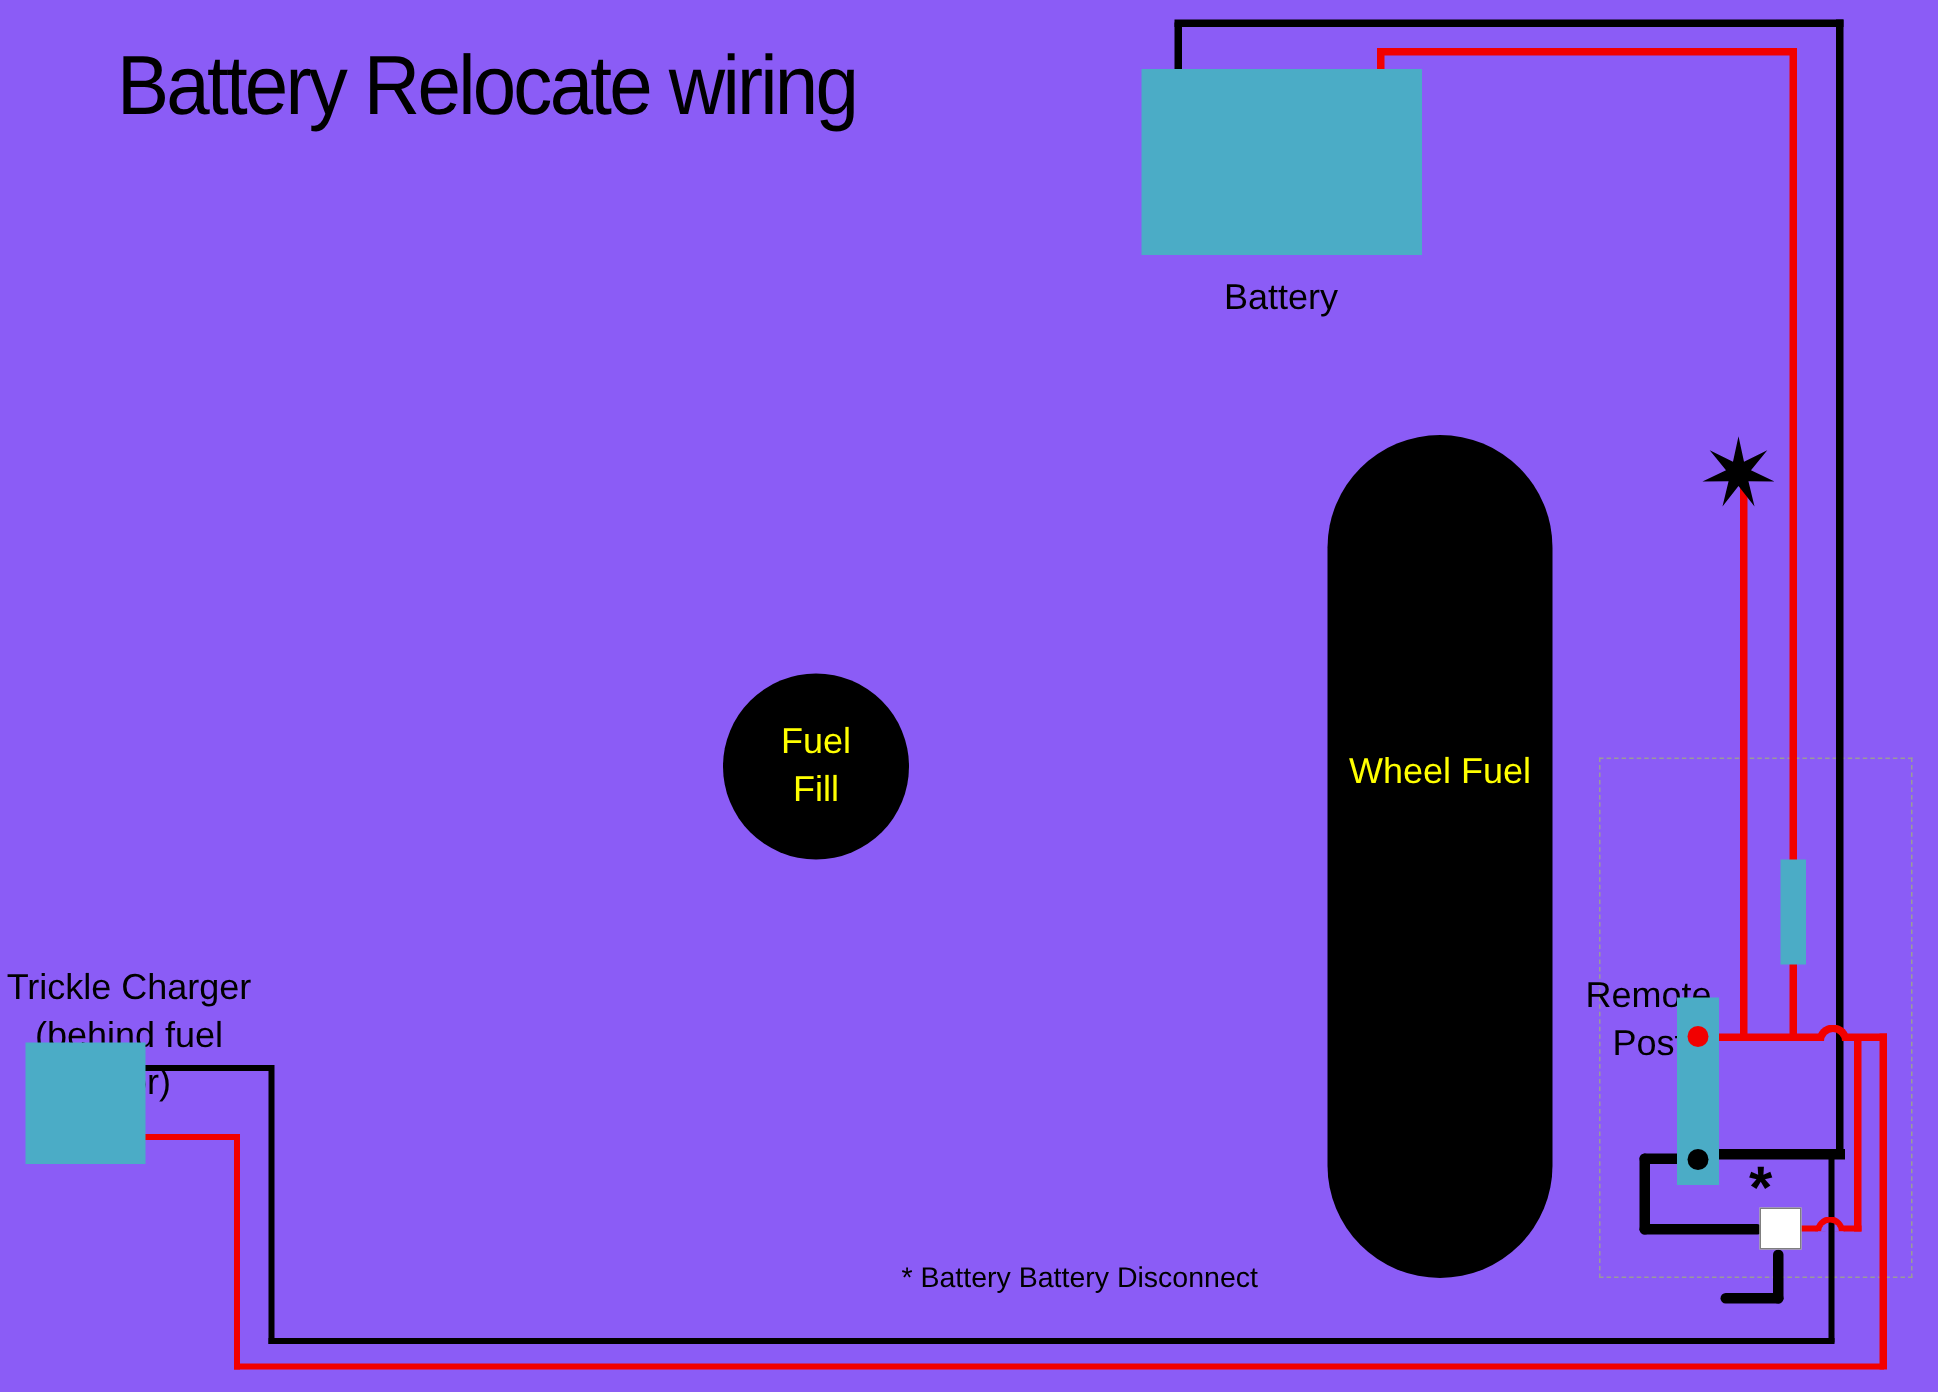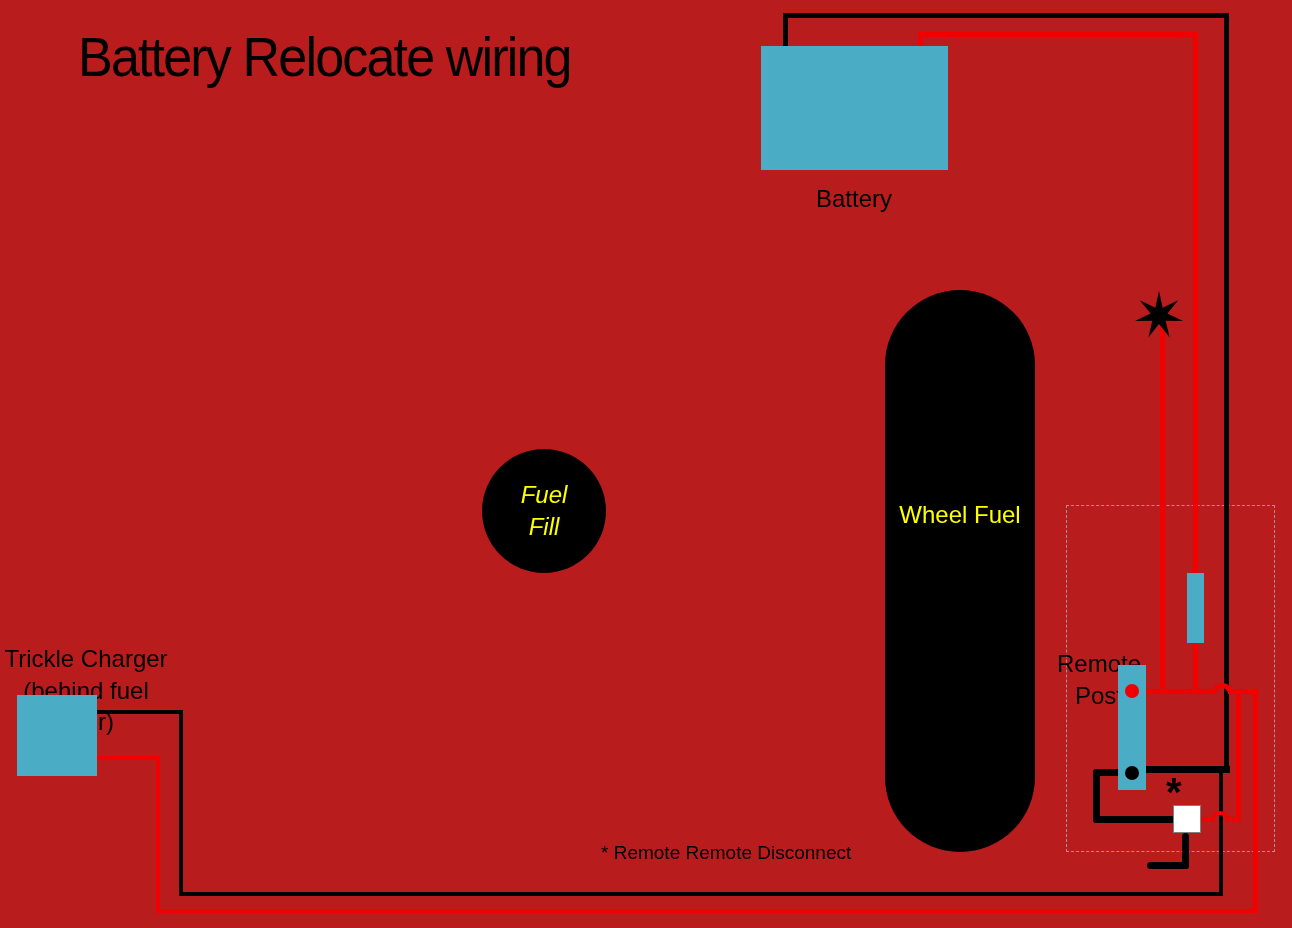--- a/index.html
+++ b/index.html
@@ -1,17 +1,17 @@
 <!DOCTYPE html>
 <html style="--device-fill: #4BACC6; --wire-red: #F20000; --wire-black: #000000; --label-yellow: #FFFF00; --dashed-border: #9A9A9A; --switch-border: #7F7F7F;"><head>
 <meta charset="utf-8">
 <style>
   html,body{margin:0;padding:0;background:#ffffff;}
   .canvas{
-    position:relative;width:1292px;height:928px;background:#b91c1c;overflow:hidden;
+    position:relative;width:1292px;height:928px;background:#8b5cf6;overflow:hidden;
     font-family:"Liberation Sans", sans-serif;color:#000;
   }
   
   .w{position:absolute;}
   .bk{background:var(--wire-black);}
   .rd{background:var(--wire-red);}
   .cap{border-radius:3.5px;}
   .hop{
     position:absolute;box-sizing:border-box;background:transparent;
     border:5px solid var(--wire-red);border-bottom:none;
@@ -19,21 +19,21 @@
   }
   .hop.small{border-width:4px;}
   
   .device{position:absolute;background:var(--device-fill);}
   .dot{position:absolute;width:14px;height:14px;border-radius:50%;}
   .dot.red{background:var(--wire-red);}
   .dot.black{background:var(--wire-black);}
   .pill{position:absolute;background:var(--wire-black);border-radius:76px;}
   .circle{
     position:absolute;background:var(--wire-black);border-radius:50%;
-    display:flex;align-items:center;justify-content:center;text-align:center;font-style:italic;
+    display:flex;align-items:center;justify-content:center;text-align:center;
   }
   .dashed-box{
     position:absolute;border:1.5px dashed var(--dashed-border);background:transparent;
   }
   .switch{
     position:absolute;background:#ffffff;border:1.5px solid var(--switch-border);
     box-sizing:border-box;
   }
   
   .title{
@@ -111,15 +111,15 @@
   <div class="dot red" style="left:1125px;top:684px;"></div>
   <div class="dot black" style="left:1125px;top:766px;"></div>
 
   <div class="switch" style="left:1173px;top:805px;width:28px;height:28px;"></div>
   <div class="asterisk" style="left:1166px;top:772px;">*</div>
 
   <div class="lbl" style="left:0px;top:643px;width:172px;">Trickle Charger
 (behind fuel door)</div>
   <div class="device" style="left:17px;top:695px;width:80px;height:81px;"></div>
 
-  <div class="note" style="left:601px;top:842px;">* Remote Remote Disconnect</div>
+  <div class="note" style="left:601px;top:842px;">* Battery Battery Disconnect</div>
 
 </div>
 
 </body></html>

